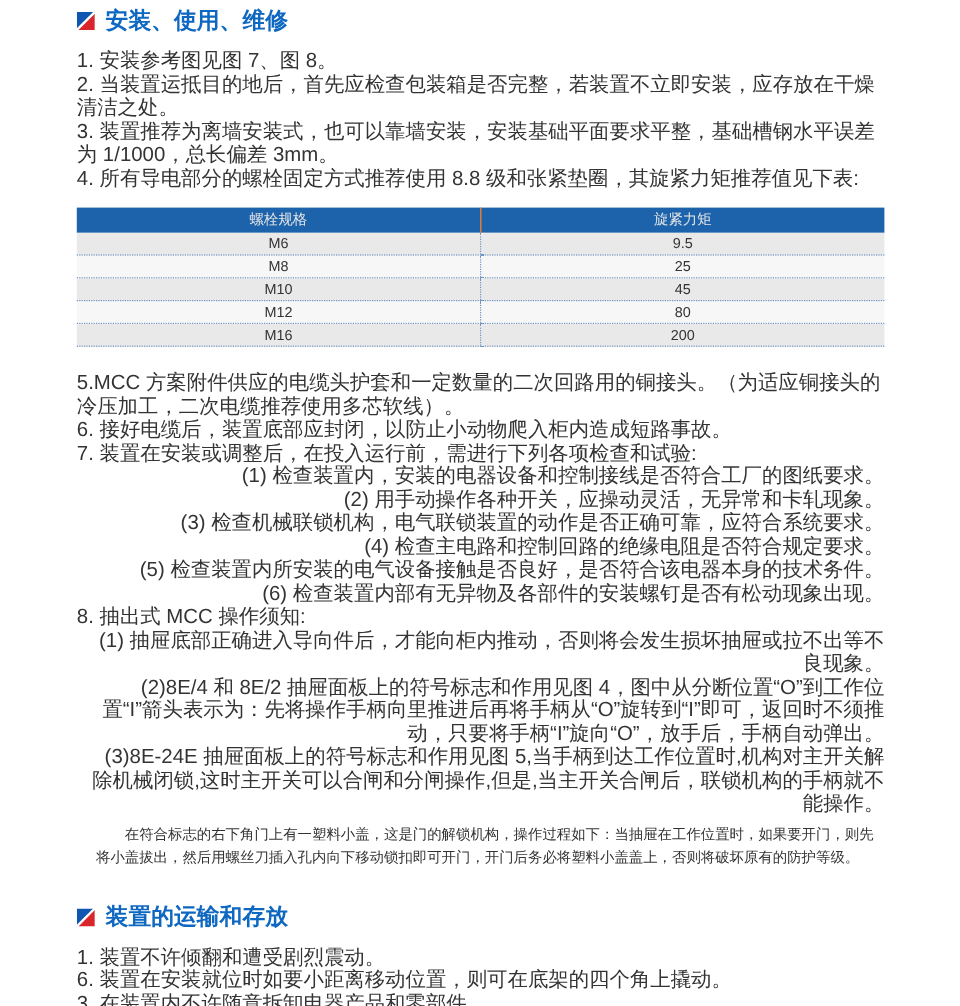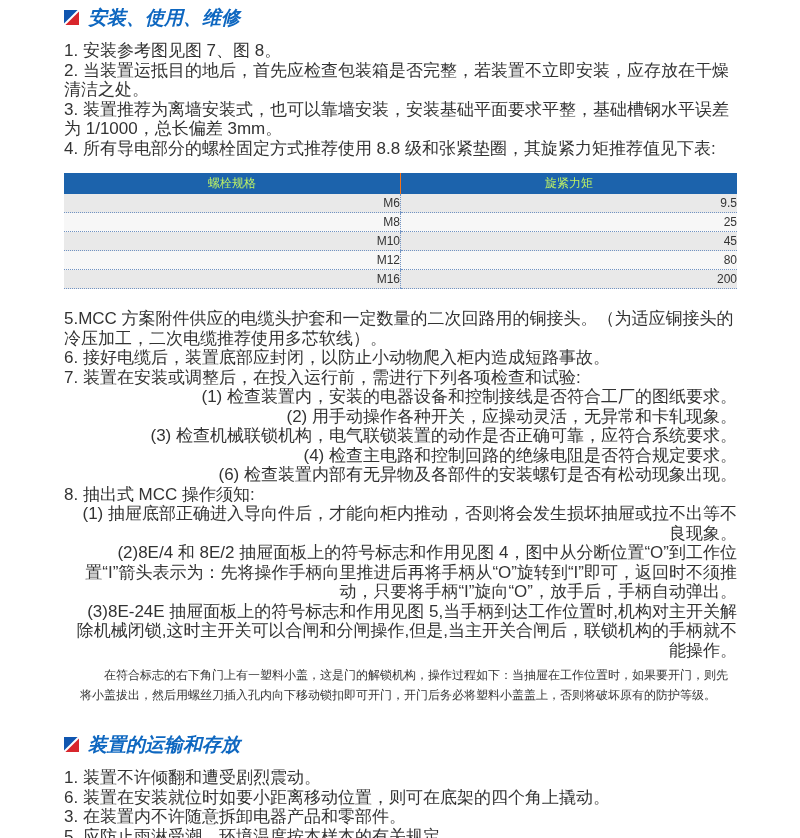--- a/index.html
+++ b/index.html
@@ -7,41 +7,40 @@
     width:800px;min-height:838px;
     font-family:"Liberation Sans","DejaVu Sans",sans-serif;
     color:#333333;
     -webkit-font-smoothing:antialiased;
   }
   .page{padding:6px 63px 10px 64px;box-sizing:border-box;}
 
   .sec-head{
     display:flex;align-items:center;gap:9px;
     color:#0e67c0;font-size:19px;font-weight:bold;
-    margin:0 0 12px 0;line-height:23px;font-style:italic;
+    margin:0 0 12px 0;line-height:23px;
   }
   .mark{width:15px;height:15px;flex:0 0 15px;display:inline-block;}
   .mark svg{display:block;}
 
   .item{font-size:17px;line-height:19.5px;margin:0;}
   .sublist{padding-left:9px;text-align:right;}
 
   table.torque{
     width:100%;border-collapse:collapse;table-layout:fixed;
     margin:15px 0 20px 0;font-size:12px;text-align:center;
   }
   table.torque th{
-    background:#1c63ac;color:#bef264;font-weight:normal;
+    background:#1c63ac;color:#e5e5e5;font-weight:normal;
     height:21px;padding:0;
   }
   table.torque th + th{border-left:1px solid #f97316;}
   table.torque td{
     height:18px;padding:0;
     border-bottom:1px dotted #7193c3;
-    text-align:right;
   }
   table.torque td + td{border-left:1px dotted #7193c3;}
   table.torque tbody tr:nth-child(odd) td{background:#e9e9e9;}
   table.torque tbody tr:nth-child(even) td{background:#f7f7f7;}
 
   .closing{font-size:12px;line-height:19.5px;margin:6px 0 0 16px;text-indent:2em;}
 
   .sec2{margin-top:28px;}
   .sec3{margin-top:24px;}
 </style>
@@ -98,20 +97,21 @@
     </table>
 
     <p class="item">5.MCC 方案附件供应的电缆头护套和一定数量的二次回路用的铜接头。（为适应铜接头的冷压加工，二次电缆推荐使用多芯软线）。</p>
     <p class="item">6. 接好电缆后，装置底部应封闭，以防止小动物爬入柜内造成短路事故。</p>
     <p class="item">7. 装置在安装或调整后，在投入运行前，需进行下列各项检查和试验:</p>
     <div class="sublist">
       <p class="item">(1) 检查装置内，安装的电器设备和控制接线是否符合工厂的图纸要求。</p>
       <p class="item">(2) 用手动操作各种开关，应操动灵活，无异常和卡轧现象。</p>
       <p class="item">(3) 检查机械联锁机构，电气联锁装置的动作是否正确可靠，应符合系统要求。</p>
       <p class="item">(4) 检查主电路和控制回路的绝缘电阻是否符合规定要求。</p>
+      <p class="item">(5) 检查装置内所安装的电气设备接触是否良好，是否符合该电器本身的技术务件。</p>
       <p class="item">(6) 检查装置内部有无异物及各部件的安装螺钉是否有松动现象出现。</p>
     </div>
     <p class="item">8. 抽出式 MCC 操作须知:</p>
     <div class="sublist">
       <p class="item">(1) 抽屉底部正确进入导向件后，才能向柜内推动，否则将会发生损坏抽屉或拉不出等不良现象。</p>
       <p class="item">(2)8E/4 和 8E/2 抽屉面板上的符号标志和作用见图 4，图中从分断位置“O”到工作位置“I”箭头表示为：先将操作手柄向里推进后再将手柄从“O”旋转到“I”即可，返回时不须推动，只要将手柄“I”旋向“O”，放手后，手柄自动弹出。</p>
       <p class="item">(3)8E-24E 抽屉面板上的符号标志和作用见图 5,当手柄到达工作位置时,机构对主开关解除机械闭锁,这时主开关可以合闸和分闸操作,但是,当主开关合闸后，联锁机构的手柄就不能操作。</p>
     </div>
     <p class="closing">在符合标志的右下角门上有一塑料小盖，这是门的解锁机构，操作过程如下：当抽屉在工作位置时，如果要开门，则先将小盖拔出，然后用螺丝刀插入孔内向下移动锁扣即可开门，开门后务必将塑料小盖盖上，否则将破坏原有的防护等级。</p>
   </section>

